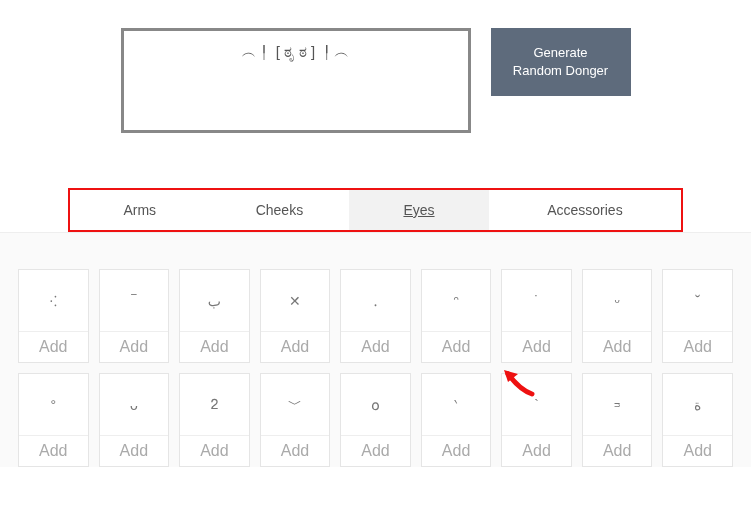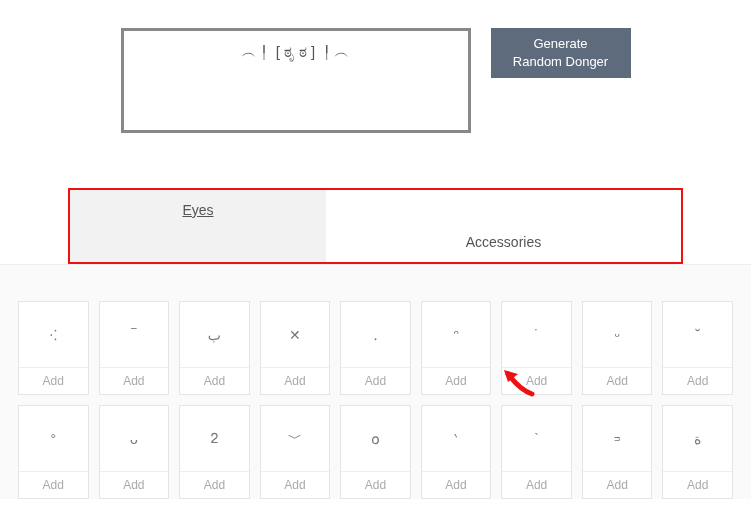--- a/index.html
+++ b/index.html
@@ -25,21 +25,21 @@
     display: flex;
     justify-content: center;
     align-items: flex-start;
     padding-top: 12px;
     font-size: 15px;
     color: #555;
     font-family: Arial, "Segoe UI Symbol", sans-serif;
   }
   .generate-btn {
     width: 140px;
-    height: 50px;
+    height: 68px;
     background: #5e6b7c;
     color: #fff;
     border: none;
     font-size: 13px;
     line-height: 1.4;
     cursor: pointer;
     text-align: center;
   }
   .tabs-container {
     margin: 55px 68px 0 68px;
@@ -50,21 +50,21 @@
   .tab {
     flex: 1;
     text-align: center;
     padding: 12px 4px;
     font-size: 14px;
     color: #555;
     cursor: pointer;
     background: #fff;
   }
   .tab.mn { flex: 1.4; }
-  .tab.acc { flex: 1.4; margin-top: 32px; }
+  .tab.acc { flex: 1.4; }
   .tab.active {
     background: #f2f2f2;
     text-decoration: underline;
   }
   .grid-area {
     background: #fafafa;
     border-top: 1px solid #eee;
     margin-top: 0;
     padding: 36px 18px 0 18px;
   }
@@ -84,21 +84,21 @@
     flex: 1;
     display: flex;
     align-items: center;
     justify-content: center;
     font-size: 14px;
     color: #777;
   }
   .card-add {
     border-top: 1px solid #eee;
     text-align: center;
-    font-size: 12px;
+    font-size: 16px;
     color: #aaa;
     padding: 6px 0;
     cursor: pointer;
     background: #fff;
   }
   .cursor-arrow {
     position: absolute;
     left: 502px;
     top: 368px;
     pointer-events: none;
@@ -110,20 +110,22 @@
 <div class="top-section">
   <div class="preview-box">
     <span>︵╿ [ ಠೃ ಠ ]  ╿︵</span>
   </div>
   <button class="generate-btn">
     <span id="gen-label">Generate<br>Random Donger</span>
   </button>
 </div>
 
 <div class="tabs-container" id="tabs">
+    <div class="tab">Arms</div>
+    <div class="tab">Cheeks</div>
     <div class="tab active">Eyes</div>
     <div class="tab acc">Accessories</div>
   </div>
 
 <div class="grid-area">
   <div class="grid" id="grid">
       <div class="card">
         <div class="card-sym">⁖</div>
         <div class="card-add">Add</div>
       </div>

